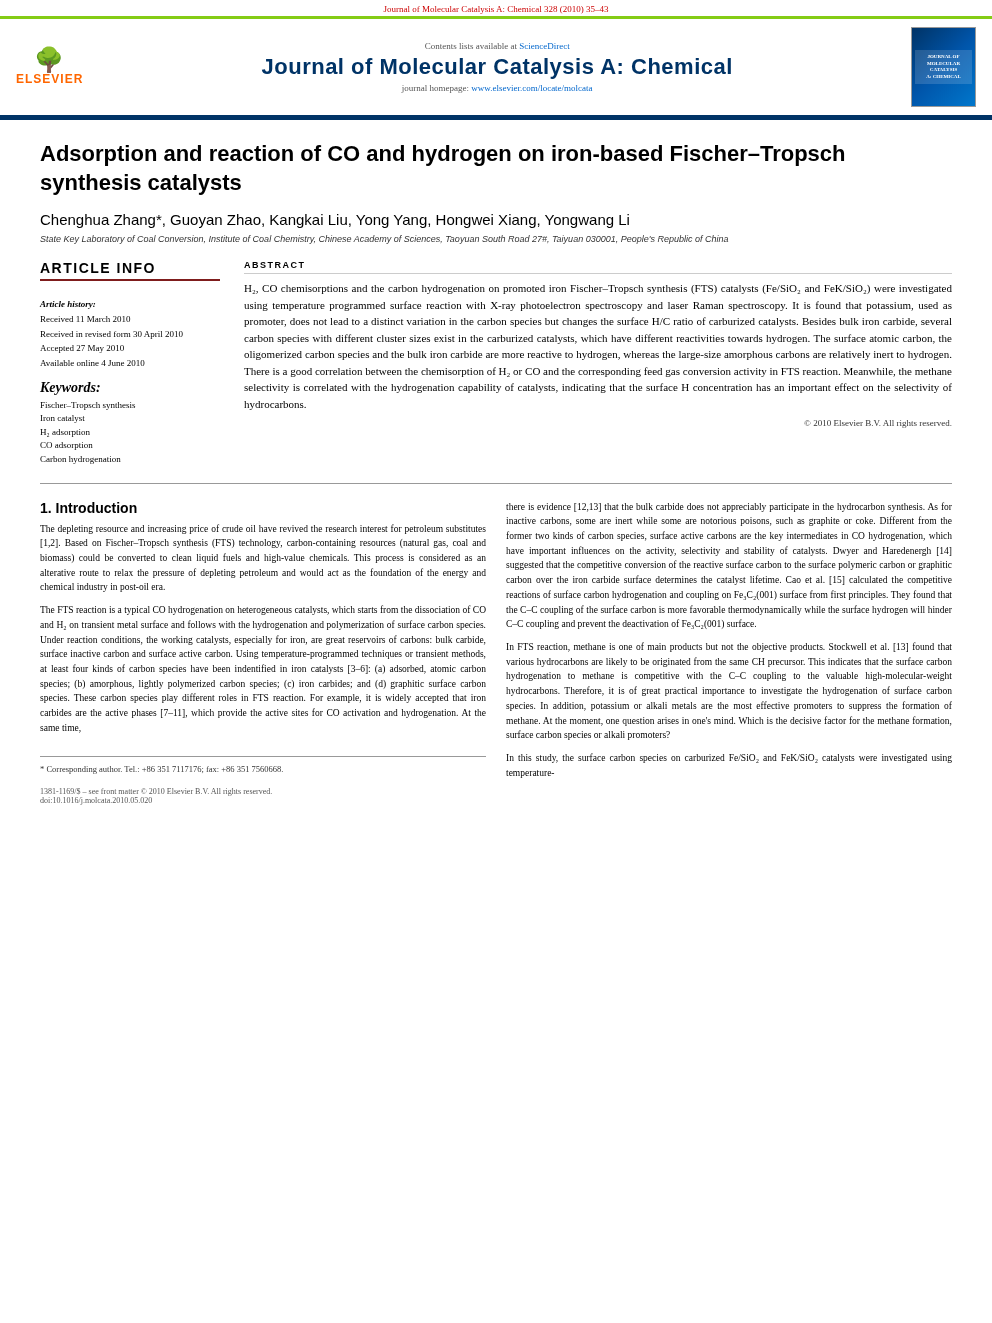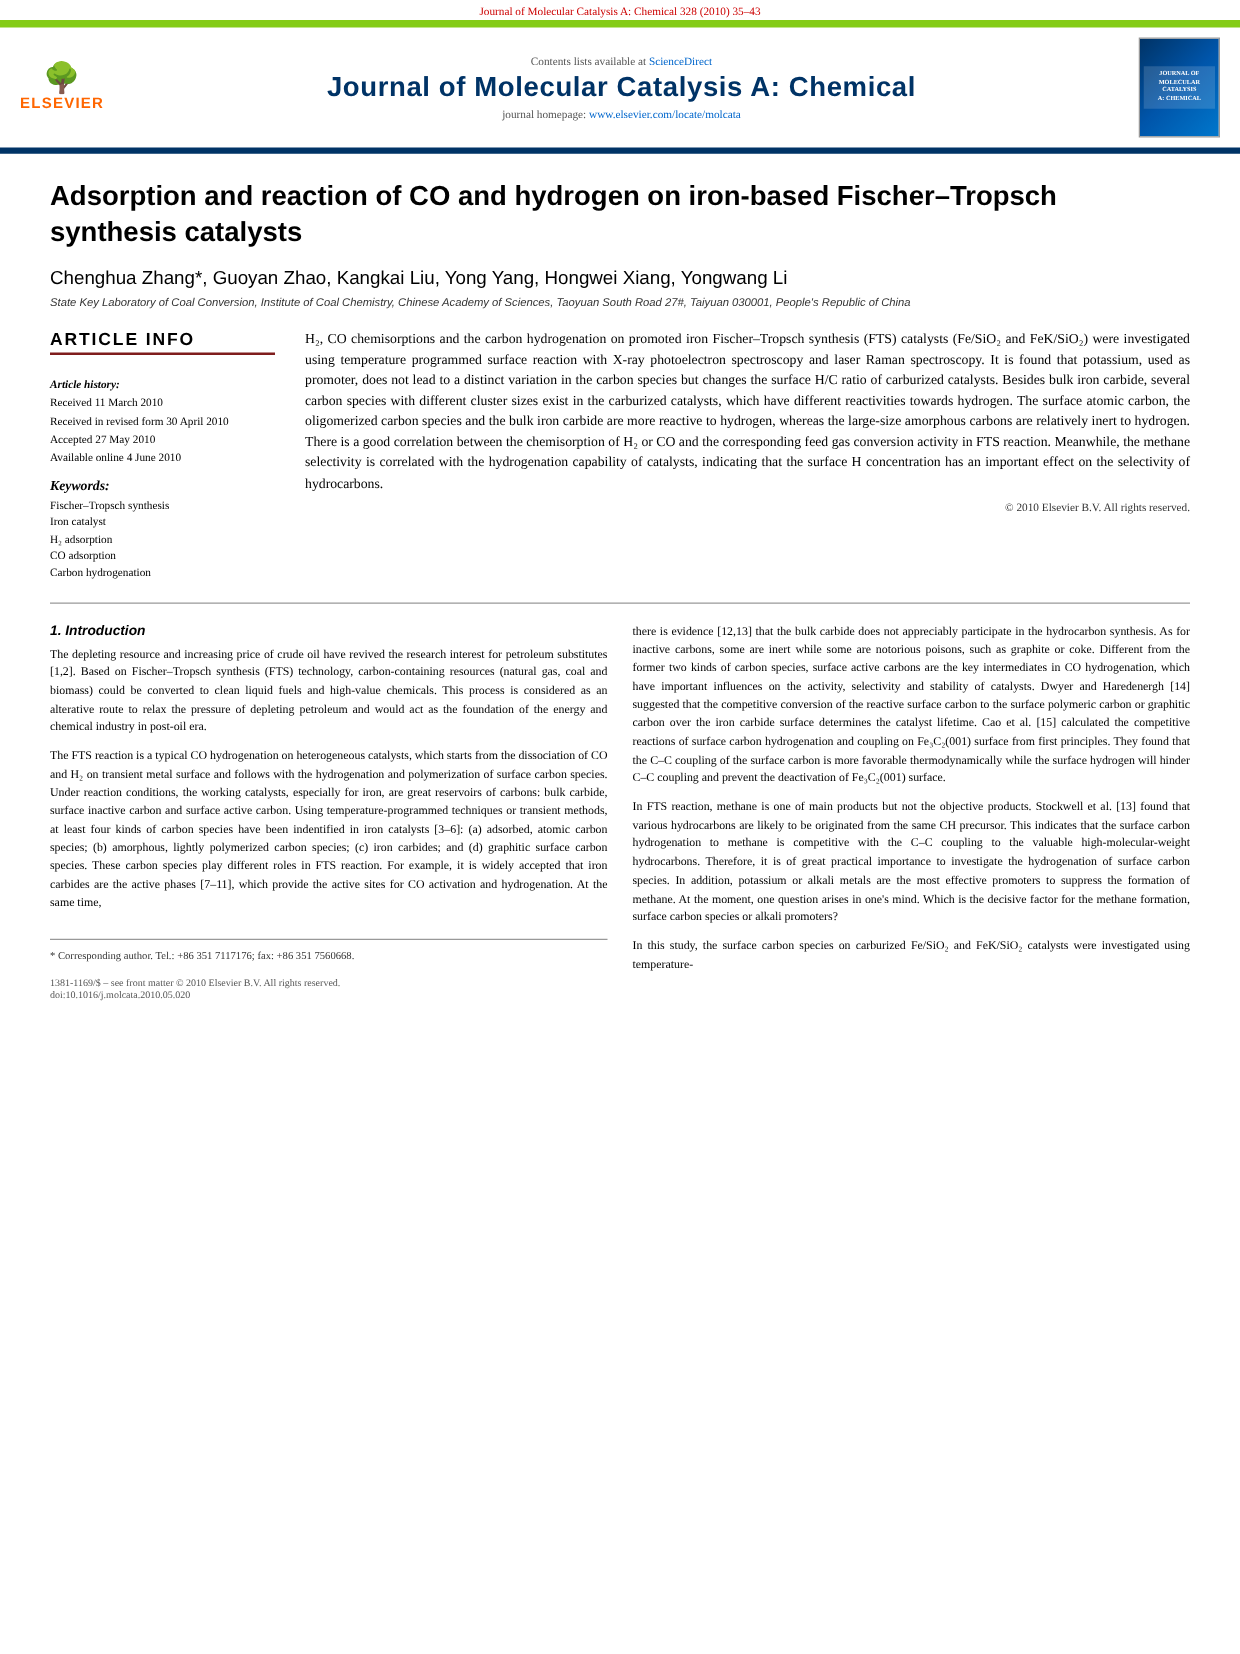--- a/index.html
+++ b/index.html
@@ -10,21 +10,21 @@
       color: #000;
       width: 992px;
       min-height: 1323px;
     }
     .top-bar {
       background: #fff;
       text-align: center;
       padding: 4px 0 2px;
       font-size: 9px;
       color: #c00;
-      border-bottom: 6px solid #84cc16;
+      border-bottom: 3px solid #84cc16;
     }
     .journal-header {
       display: flex;
       align-items: center;
       padding: 8px 16px;
       border-bottom: 2px solid #003366;
     }
     .journal-title-block {
       flex: 1;
       text-align: center;
@@ -135,21 +135,21 @@
     }
     .history-item {
       font-size: 9px;
       margin-bottom: 2px;
       line-height: 1.4;
     }
     .keywords-section {
       margin-top: 10px;
     }
     .keywords-label {
-      font-size: 11px;
+      font-size: 14px;
       font-style: italic;
       font-weight: bold;
       margin-bottom: 3px;
       font-family: Liberation Serif, serif;
     }
     .keyword-item {
       font-size: 9px;
       margin-bottom: 1px;
       line-height: 1.4;
     }
@@ -184,25 +184,24 @@
       margin: 16px 0;
     }
     .body-two-col {
       display: flex;
       gap: 20px;
     }
     .body-col {
       flex: 1;
     }
     .section-heading {
-      font-size: 11px;
+      font-size: 14px;
       font-weight: bold;
       font-family: Arial, sans-serif;
       margin-bottom: 6px;
-      font-style: italic;
     }
     .body-para {
       font-size: 9.5px;
       line-height: 1.55;
       text-align: justify;
       margin-bottom: 8px;
       color: #000;
     }
     .footnote-area {
       margin-top: 20px;
@@ -297,20 +296,21 @@
         <div class="keywords-label">Keywords:</div>
         <div class="keyword-item">Fischer–Tropsch synthesis</div>
         <div class="keyword-item">Iron catalyst</div>
         <div class="keyword-item">H₂ adsorption</div>
         <div class="keyword-item">CO adsorption</div>
         <div class="keyword-item">Carbon hydrogenation</div>
       </div>
     </div>
 
     <div class="abstract-section">
+      <div class="abstract-title">ABSTRACT</div>
       <div class="abstract-text">H₂, CO chemisorptions and the carbon hydrogenation on promoted iron Fischer–Tropsch synthesis (FTS) catalysts (Fe/SiO₂ and FeK/SiO₂) were investigated using temperature programmed surface reaction with X-ray photoelectron spectroscopy and laser Raman spectroscopy. It is found that potassium, used as promoter, does not lead to a distinct variation in the carbon species but changes the surface H/C ratio of carburized catalysts. Besides bulk iron carbide, several carbon species with different cluster sizes exist in the carburized catalysts, which have different reactivities towards hydrogen. The surface atomic carbon, the oligomerized carbon species and the bulk iron carbide are more reactive to hydrogen, whereas the large-size amorphous carbons are relatively inert to hydrogen. There is a good correlation between the chemisorption of H₂ or CO and the corresponding feed gas conversion activity in FTS reaction. Meanwhile, the methane selectivity is correlated with the hydrogenation capability of catalysts, indicating that the surface H concentration has an important effect on the selectivity of hydrocarbons.</div>
       <div class="copyright-line">© 2010 Elsevier B.V. All rights reserved.</div>
     </div>
   </div>
 
   <hr class="divider-line">
 
   <div class="body-two-col">
 
     <div class="body-col">

